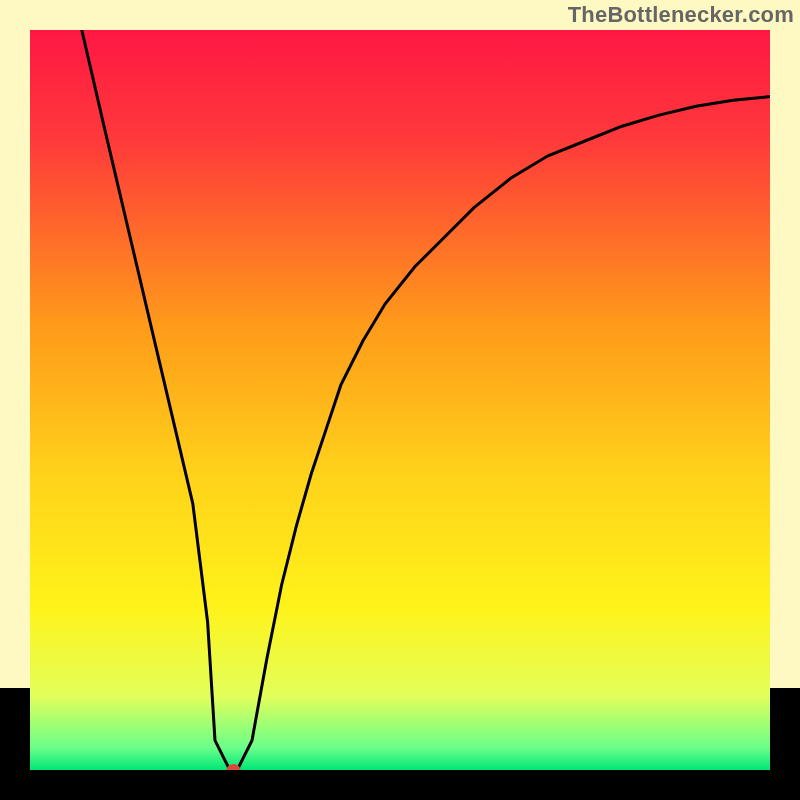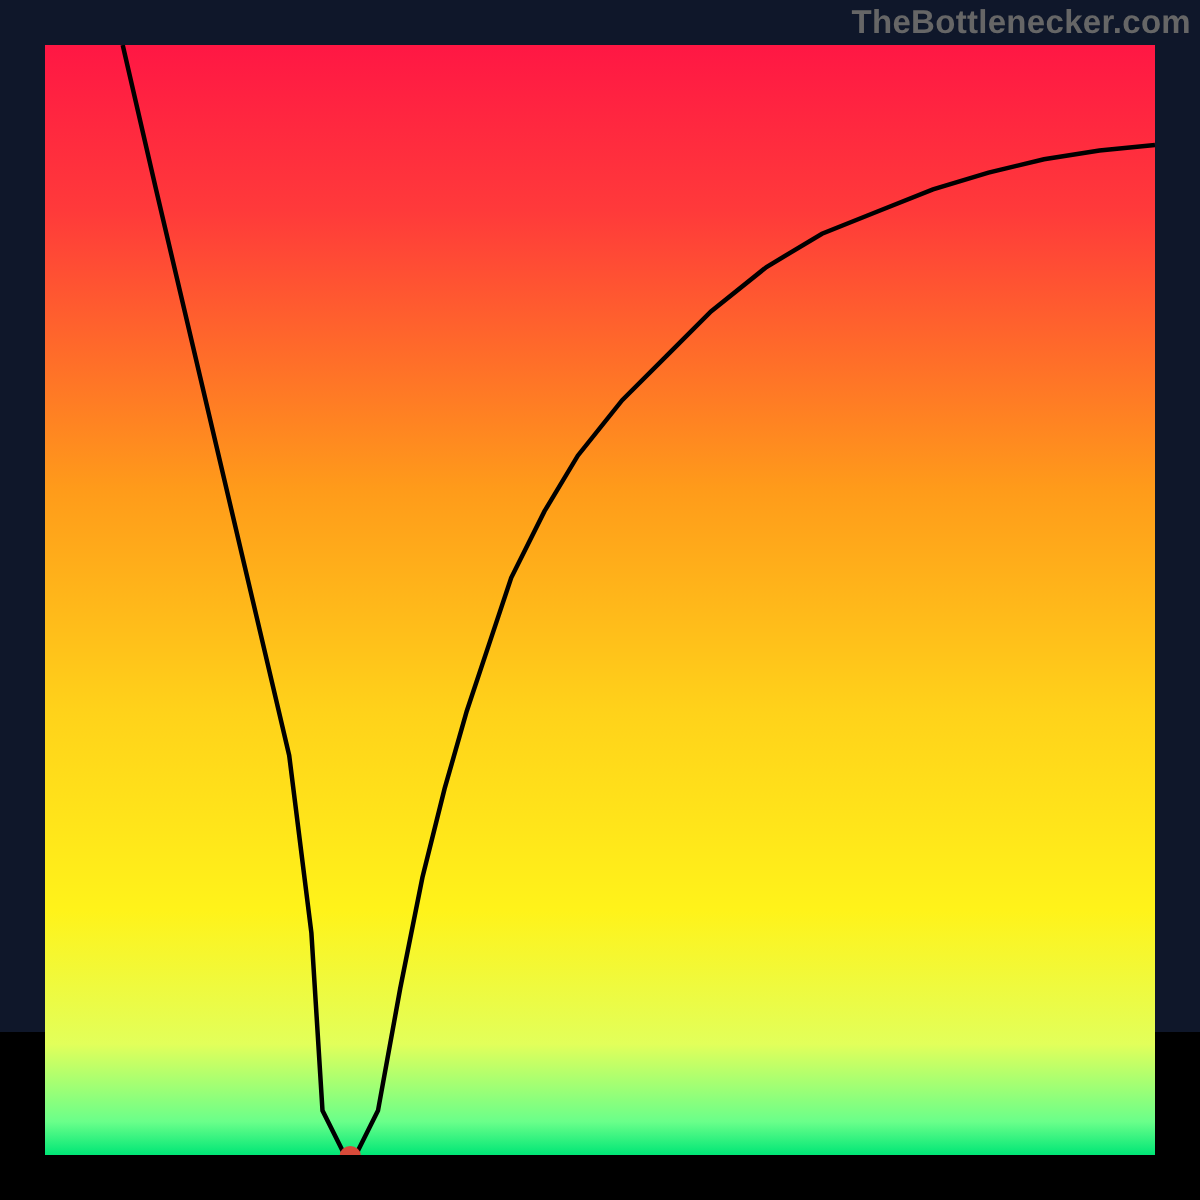--- a/index.html
+++ b/index.html
@@ -8,21 +8,21 @@
     width: 800px;
     height: 800px;
     background: #000;
     font-family: Arial, Helvetica, sans-serif;
     overflow: hidden;
   }
   .frame {
     position: relative;
     width: 800px;
     height: 688px;
-    background: #0f172a;
+    background: #fef9c3;
   }
   .attribution {
     position: absolute;
     top: 2px;
     right: 6px;
     color: #666;
     font-size: 22px;
     font-weight: 600;
     letter-spacing: 0.2px;
     z-index: 5;

